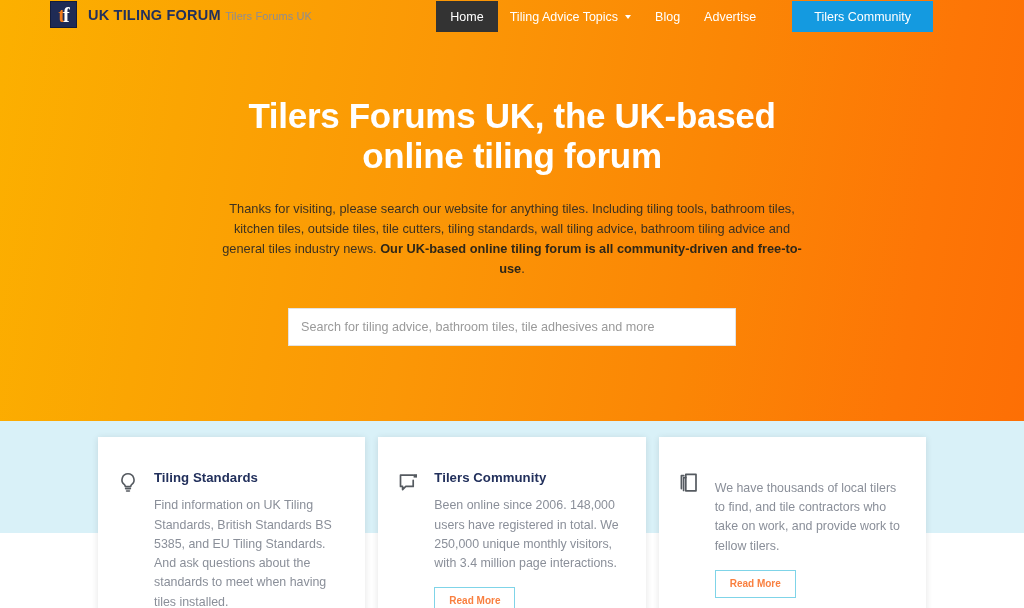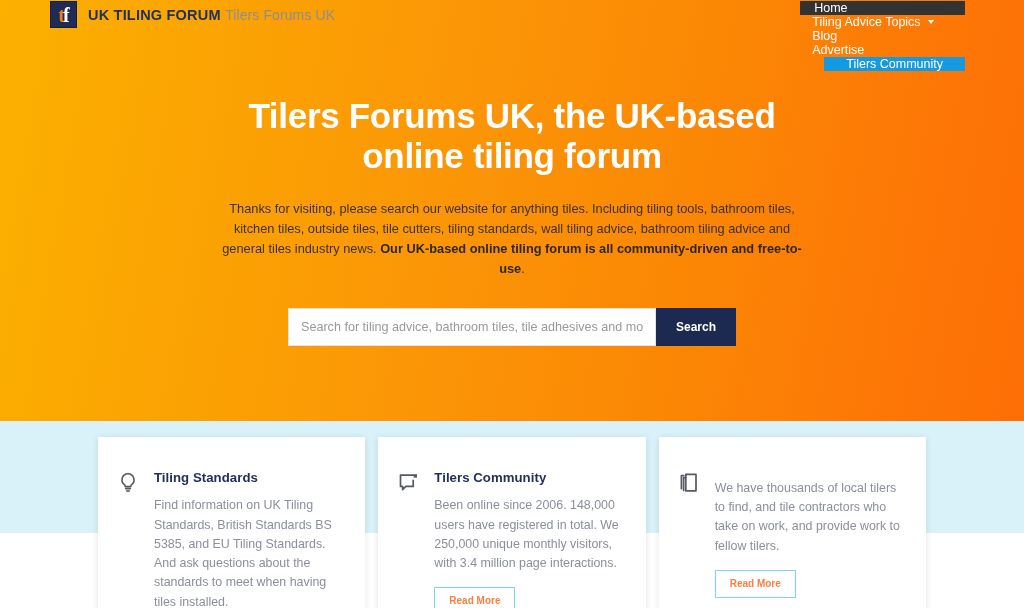--- a/index.html
+++ b/index.html
@@ -83,35 +83,34 @@
 
   .brand-text { line-height: 1.18; padding-top: 1px; }
   .brand-title {
     font-size: 14.5px;
     font-weight: bold;
     color: #22305c;
     letter-spacing: 0.2px;
     white-space: nowrap;
   }
   .brand-sub {
-    font-size: 14px;
+    font-size: 11px;
     color: #8d8d93;
     letter-spacing: 0.1px;
     white-space: nowrap;
     margin-top: 1px;
   }
 
   .nav {
     margin-left: auto;
-    margin-right: 59px;
+    margin-right: 91px;
     display: flex;
     align-items: stretch;
     height: 31px;
     margin-top: 1px;
-    flex-direction: column;
   }
 
   .nav-item {
     display: flex;
     align-items: center;
     padding: 0 12px;
     font-size: 12.5px;
     color: #ffffff;
     white-space: nowrap;
     height: 31px;
@@ -316,21 +315,20 @@
       </nav>
     </div>
 
     <div class="hero-inner">
       <h1 class="hero-title">Tilers Forums UK, the UK-based online tiling forum</h1>
 
       <p class="hero-text"><span>Thanks for visiting, please search our website for anything tiles. Including tiling tools, bathroom tiles, kitchen tiles, outside tiles, tile cutters, tiling standards, wall tiling advice, bathroom tiling advice and general tiles industry news. </span><b>Our UK-based online tiling forum is all community-driven and free-to-use</b><span>.</span></p>
 
       <div class="search-row">
         <input class="search-input" type="text" placeholder="Search for tiling advice, bathroom tiles, tile adhesives and more" style="">
-        <button class="search-btn">Search</button>
       </div>
     </div>
   </div>
 
   <div class="band">
     <div class="band-stripe"></div>
 
     <div class="cards">
 
       <div class="card">

